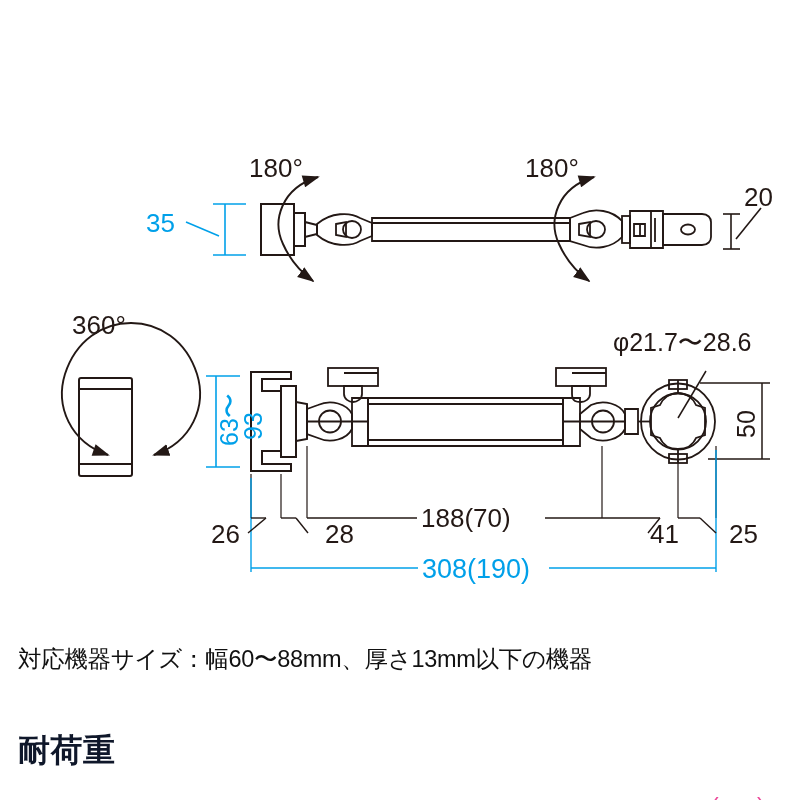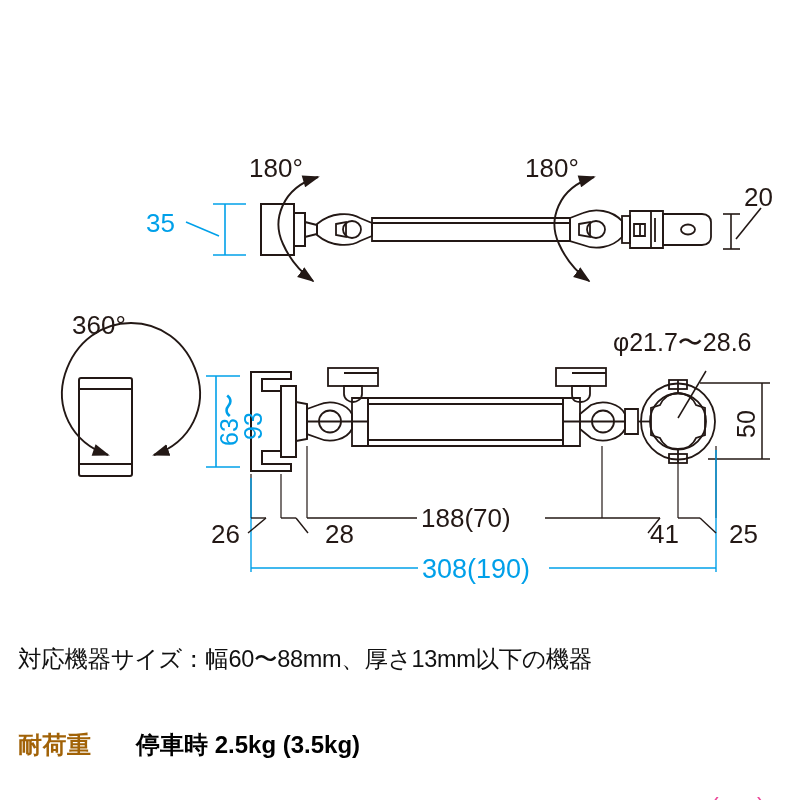--- a/index.html
+++ b/index.html
@@ -43,24 +43,24 @@
   #spec-device-size {
     left: 18px;
     top: 597px;
     font-size: 23.5px;
     letter-spacing: -0.3px;
     color: #111;
   }
   #load-label {
     left: 18px;
     top: 683px;
-    font-size: 24px;
+    font-size: 32px;
     font-weight: bold;
     letter-spacing: 0.5px;
-    color: #a16207;
+    color: #0f172a;
   }
   #load-parked {
     left: 136px;
     top: 683px;
     font-size: 24px;
     font-weight: bold;
     letter-spacing: 0px;
     color: #000;
   }
   #load-driving {
@@ -313,19 +313,18 @@
 
       <text x="422" y="532" font-size="27" fill="#00A0E9">308(190)</text>
     </g>
   </svg>
 
   <div class="spec-text">
     <div class="spec-line" id="spec-device-size">対応機器サイズ：幅60〜88mm、厚さ13mm以下の機器</div>
 
     <div class="spec-line" id="load-label">耐荷重</div>
 
-    <div class="spec-line" id="load-parked">停車時 2.5kg (3.5kg)</div>
 
 
 
     <div class="spec-line" id="unit-note">(mm)</div>
   </div>
 </div>
 
 </body></html>

